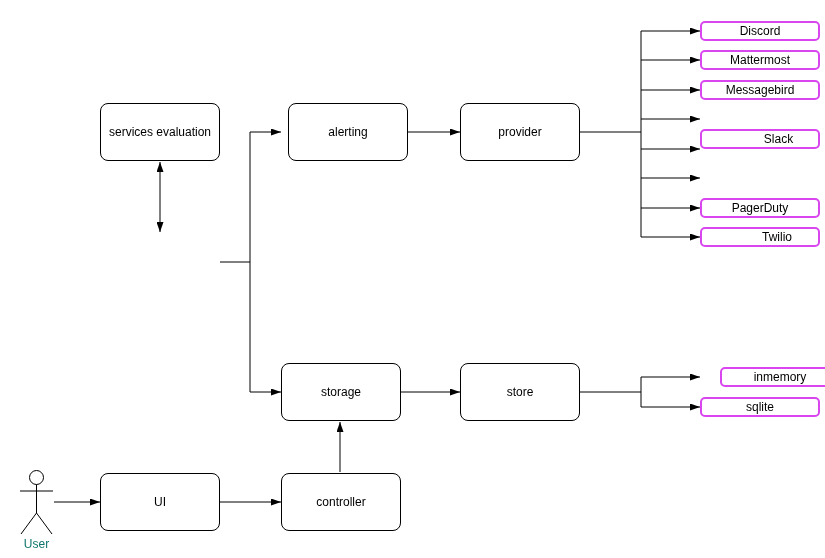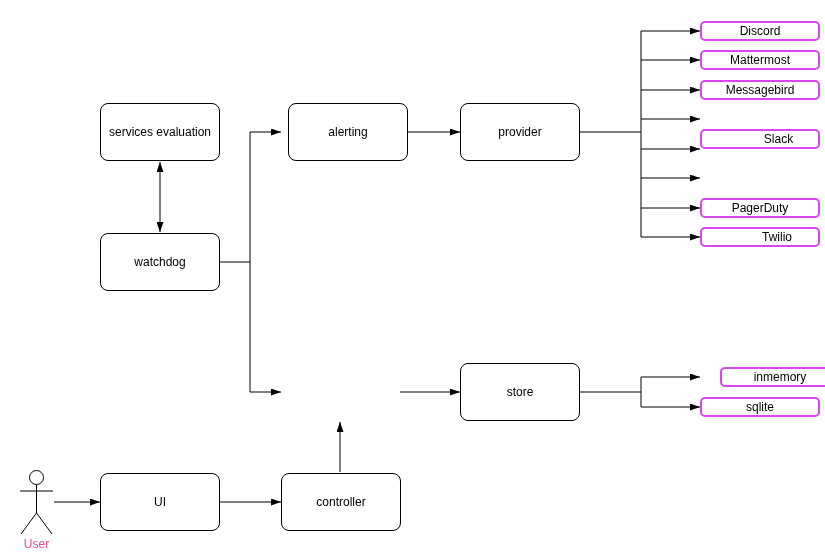--- a/index.html
+++ b/index.html
@@ -47,21 +47,21 @@
     color: #000000;
     text-align: center;
   }
   .actor-label {
     position: absolute;
     left: 6px;
     top: 537px;
     width: 61px;
     text-align: center;
     font-size: 12px;
-    color: #ec4899;
+    color: #0f766e;
   }
 </style>
 </head>
 <body>
 
 <div class="canvas">
 
   <svg class="connectors" viewBox="0 0 825 558" xmlns="http://www.w3.org/2000/svg">
     <defs>
       <marker id="arw" viewBox="0 0 10 7" refX="10" refY="3.5" markerWidth="10" markerHeight="7" orient="auto-start-reverse" markerUnits="userSpaceOnUse">
@@ -110,23 +110,23 @@
         <circle cx="36.5" cy="477.5" r="7"></circle>
         <line x1="36.5" y1="484.5" x2="36.5" y2="513"></line>
         <line x1="20" y1="491" x2="53" y2="491"></line>
         <line x1="36.5" y1="513" x2="21" y2="534"></line>
         <line x1="36.5" y1="513" x2="52" y2="534"></line>
       </g>
     </g>
   </svg>
 
   <div class="node" style="left:100px; top:103px;">services evaluation</div>
-  <div class="node" style="left:100px; top:233px;">watchdog</div>
   <div class="node" style="left:281px; top:103px;margin-left:7px;">alerting</div>
   <div class="node" style="left:460px; top:103px;">provider</div>
+  <div class="node" style="left:281px; top:363px;">storage</div>
   <div class="node" style="left:460px; top:363px;">store</div>
   <div class="node" style="left:100px; top:473px;">UI</div>
   <div class="node" style="left:281px; top:473px;">controller</div>
 
   <div class="leaf" style="left:700px; top:21px;">Discord</div>
   <div class="leaf" style="left:700px; top:50px;">Mattermost</div>
   <div class="leaf" style="left:700px; top:80px;">Messagebird</div>
   <div class="leaf" style="left:700px; top:129px;padding-left:37px;">Slack</div>
   <div class="leaf" style="left:700px; top:198px;">PagerDuty</div>
   <div class="leaf" style="left:700px; top:227px;padding-left:34px;">Twilio</div>

